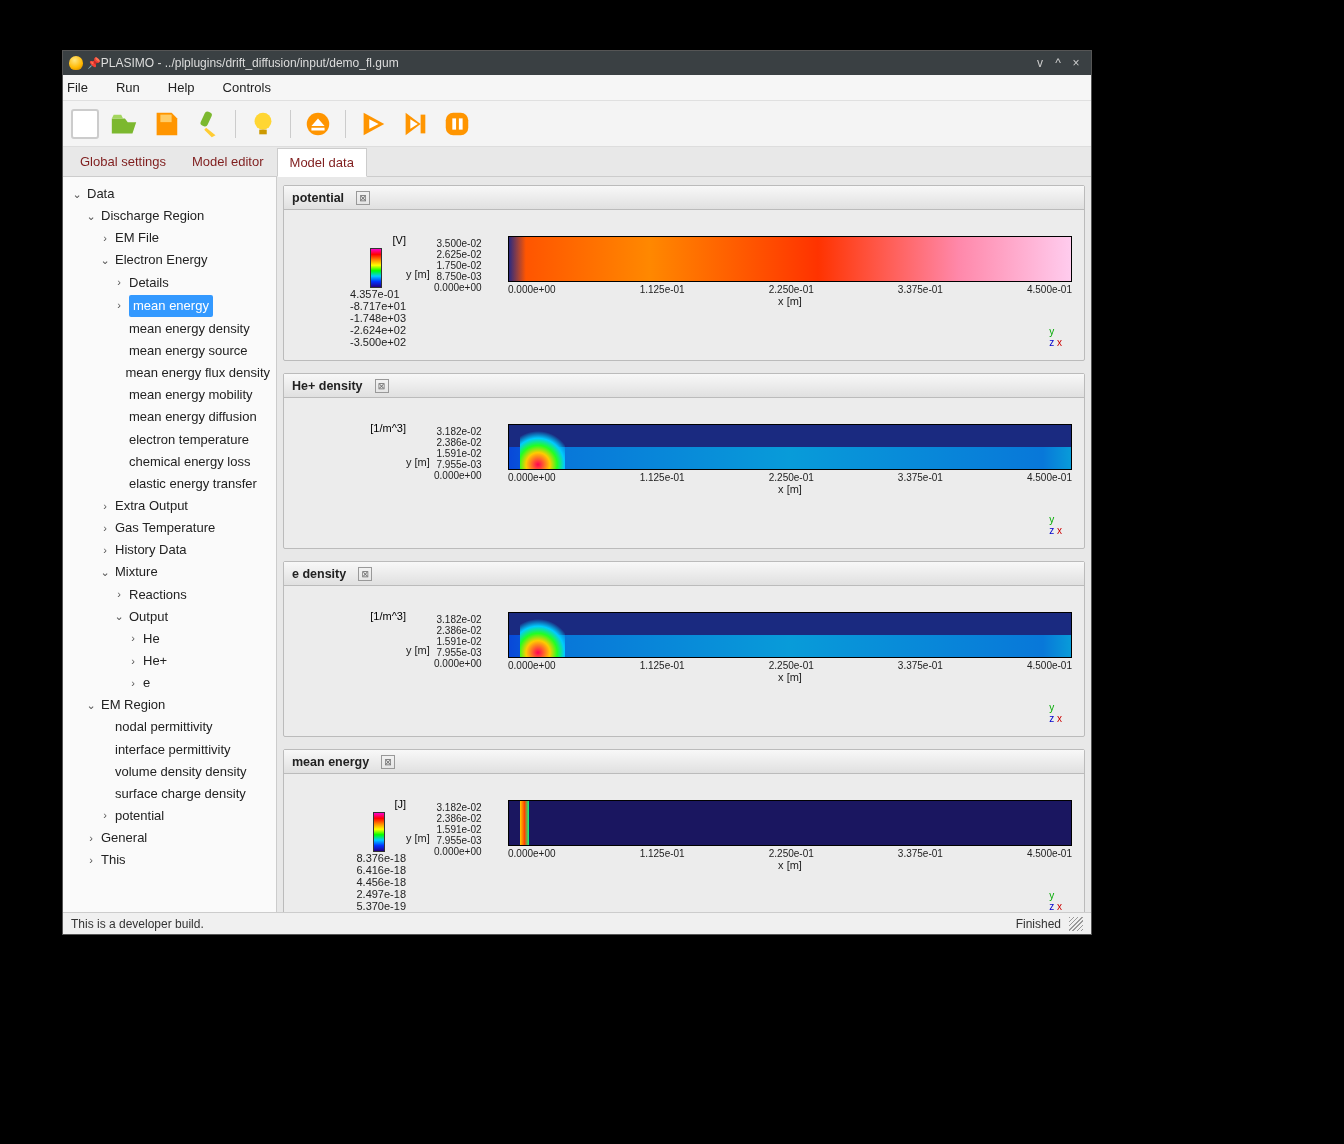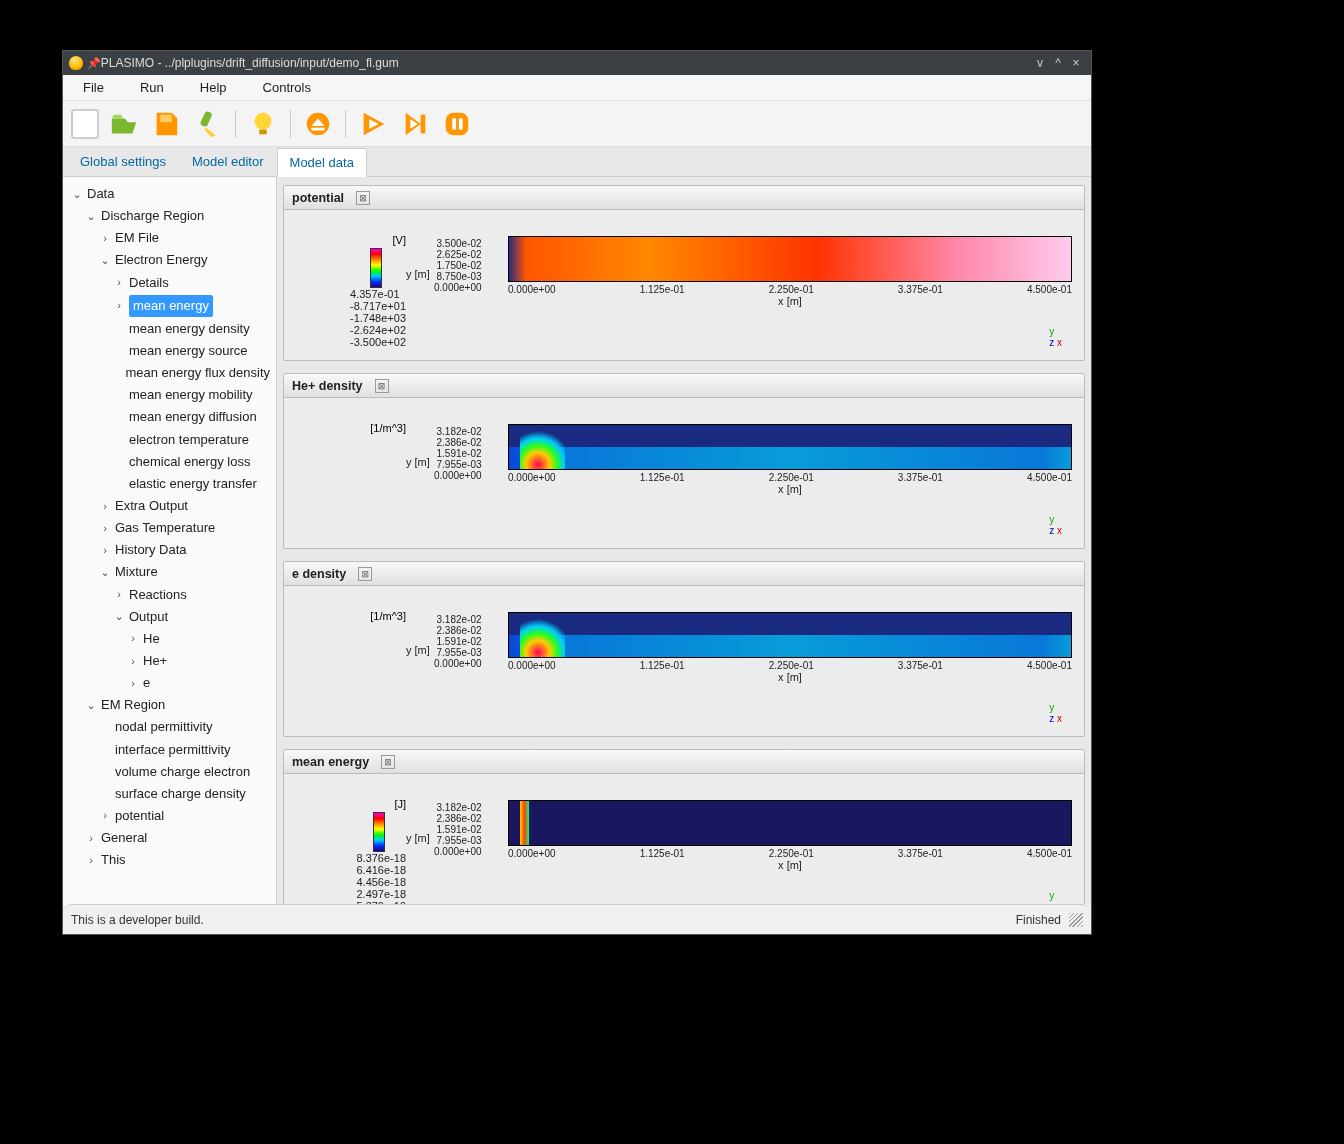--- a/index.html
+++ b/index.html
@@ -3,29 +3,29 @@
 <meta charset="utf-8">
 <style>
 * { box-sizing: border-box; margin: 0; padding: 0; }
 body { background: #000; font-family: "Segoe UI", Arial, sans-serif; font-size: 13px; color: #222; width: 1344px; height: 1144px; position: relative; }
 .window { position: absolute; left: 62px; top: 50px; width: 1030px; height: 885px; background: #f4f4f4; border: 1px solid #555; box-shadow: 0 2px 10px rgba(0,0,0,0.5); display: flex; flex-direction: column; }
 .titlebar { background: #3a4043; color: #ddd; height: 24px; display: flex; align-items: center; padding: 0 6px; font-size: 12px; }
 .titlebar .bulb { width: 14px; height: 14px; background: radial-gradient(circle at 40% 30%, #ffe680, #ffb800 60%, #c47c00); border-radius: 50% 50% 45% 45%; margin-right: 4px; }
 .titlebar .pin { font-size: 11px; color: #ccc; }
 .titlebar .title { flex: 1; text-align: left; }
 .titlebar .wbtn { width: 18px; text-align: center; color: #ccc; cursor: pointer; }
-.menubar { background: #f6f6f6; height: 26px; display: flex; align-items: center; padding: 0 20px; gap: 36px; border-bottom: 1px solid #e0e0e0; }
+.menubar { background: #f6f6f6; height: 26px; display: flex; align-items: center; padding: 0 4px; gap: 28px; border-bottom: 1px solid #e0e0e0; }
 .menubar span { cursor: pointer; }
 .toolbar { height: 46px; display: flex; align-items: center; padding: 0 8px; gap: 8px; border-bottom: 1px solid #ddd; }
 .toolbtn { width: 34px; height: 34px; border-radius: 6px; display: flex; align-items: center; justify-content: center; cursor: pointer; }
 .toolbtn.new { border: 2px solid #ccc; background: #fff; width: 28px; height: 30px; border-radius: 3px; }
 .toolbtn svg { width: 30px; height: 30px; }
 .vsep { width: 1px; height: 28px; background: #ccc; margin: 0 2px; }
 .tabs { height: 30px; display: flex; align-items: flex-end; background: #e8e8e8; padding: 0 4px; border-bottom: 1px solid #ccc; }
-.tab { padding: 6px 12px; background: #e8e8e8; border: 1px solid transparent; cursor: pointer; font-size: 13px; color: #0369a1; }
+.tab { padding: 6px 12px; background: #e8e8e8; border: 1px solid transparent; cursor: pointer; font-size: 13px; color: #7f1d1d; }
 .tab.active { background: #fff; border: 1px solid #ccc; border-bottom-color: #fff; position: relative; top: 1px; }
 .content { flex: 1; display: flex; overflow: hidden; }
 .tree { width: 214px; border-right: 1px solid #ccc; padding: 6px 4px; overflow-y: auto; background: #fafafa; font-size: 13px; line-height: 1.55; }
 .tree-row { display: flex; align-items: center; gap: 4px; padding: 1px 2px; cursor: pointer; white-space: nowrap; }
 .tree-row .arrow { width: 12px; display: inline-block; text-align: center; color: #555; font-size: 11px; }
 .tree-row.selected span.label { background: #3399ff; color: #fff; padding: 1px 4px; border-radius: 2px; }
 .ind0 { padding-left: 4px; } .ind1 { padding-left: 18px; } .ind2 { padding-left: 32px; } .ind3 { padding-left: 46px; } .ind4 { padding-left: 60px; }
 .plots { flex: 1; background: #e8e8e8; overflow-y: auto; padding: 4px 0; }
 .plot-panel { margin: 4px 6px 12px 6px; background: #ececec; border: 1px solid #bbb; border-radius: 2px; }
 .plot-header { height: 24px; background: linear-gradient(#f8f8f8, #e0e0e0); border-bottom: 1px solid #bbb; display: flex; align-items: center; padding: 0 8px; gap: 8px; font-weight: bold; font-size: 12.5px; }
@@ -38,21 +38,21 @@
 .colorbar { width: 12px; height: 100px; background: linear-gradient(to bottom, #ff00cc, #ff0000, #ff8800, #ffff00, #00ff00, #00ccff, #0033ff, #220088); border: 1px solid #333; }
 .cb-labels { display: flex; flex-direction: column; justify-content: space-between; height: 100px; font-size: 11px; text-align: left; margin-left: 4px; }
 .plot-area { flex: 1; position: relative; padding-left: 40px; padding-top: 14px; }
 .ylabel { position: absolute; left: 0; top: 50px; font-size: 11px; }
 .yticks { position: absolute; left: 28px; top: 20px; font-size: 10px; text-align: right; display: flex; flex-direction: column; justify-content: space-between; height: 45px; }
 .plot-surf { margin-left: 62px; margin-top: 4px; height: 46px; border: 1px solid #000; position: relative; overflow: hidden; }
 .xticks { display: flex; justify-content: space-between; margin-left: 62px; font-size: 10px; margin-top: 2px; }
 .xlabel { text-align: center; margin-left: 62px; font-size: 11px; }
 .corner { position: absolute; right: 10px; bottom: 4px; font-size: 10px; color: #333; }
 .corner .y { color: #0a0; } .corner .x { color: #c00; } .corner .z { color: #00c; }
-.statusbar { height: 30px; border-top: 1px solid #ccc; background: #f0f0f0; display: flex; align-items: center; padding: 0 8px; font-size: 12px; color: #333; border-radius: 9px; }
+.statusbar { height: 22px; border-top: 1px solid #ccc; background: #f0f0f0; display: flex; align-items: center; padding: 0 8px; font-size: 12px; color: #333; }
 .statusbar .filler { flex: 1; }
 .grip { width: 14px; height: 14px; background: repeating-linear-gradient(135deg, #999, #999 1px, transparent 1px, transparent 3px); margin-left: 8px; }
 
 .surf-potential { background: linear-gradient(to right, #2a2a80 0%, #ff5500 3%, #ff8800 25%, #ff3300 55%, #ff88aa 80%, #ffccee 100%); }
 .surf-density { background: #1a2a80; }
 .blob { position: absolute; left: 2%; bottom: 0; width: 8%; height: 100%; background: radial-gradient(circle at 40% 90%, #ff0055 0%, #ffcc00 25%, #22ff22 40%, #00ccff 55%, transparent 70%); }
 .glow { position: absolute; left: 0; bottom: 0; width: 100%; height: 50%; background: linear-gradient(to right, #0055ff 0%, #0099ff 10%, #00ccff 50%, #0099ff 95%, #00ccff 100%); opacity: 0.7; }
 .surf-mean { background: #1a1660; }
 .stripe { position: absolute; left: 2%; top: 0; width: 1.5%; height: 100%; background: linear-gradient(to right, #ffcc00, #ff4400, #00ff88); }
 </style>
@@ -240,21 +240,21 @@
       <div class="tree-row ind2">
           <span class="arrow"></span>
           <span class="label">nodal permittivity</span>
         </div>
       <div class="tree-row ind2">
           <span class="arrow"></span>
           <span class="label">interface permittivity</span>
         </div>
       <div class="tree-row ind2">
           <span class="arrow"></span>
-          <span class="label">volume charge electron</span>
+          <span class="label">volume density density</span>
         </div>
       <div class="tree-row ind2">
           <span class="arrow"></span>
           <span class="label">surface charge density</span>
         </div>
       <div class="tree-row ind2">
           <span class="arrow">›</span>
           <span class="label">potential</span>
         </div>
       <div class="tree-row ind1">

